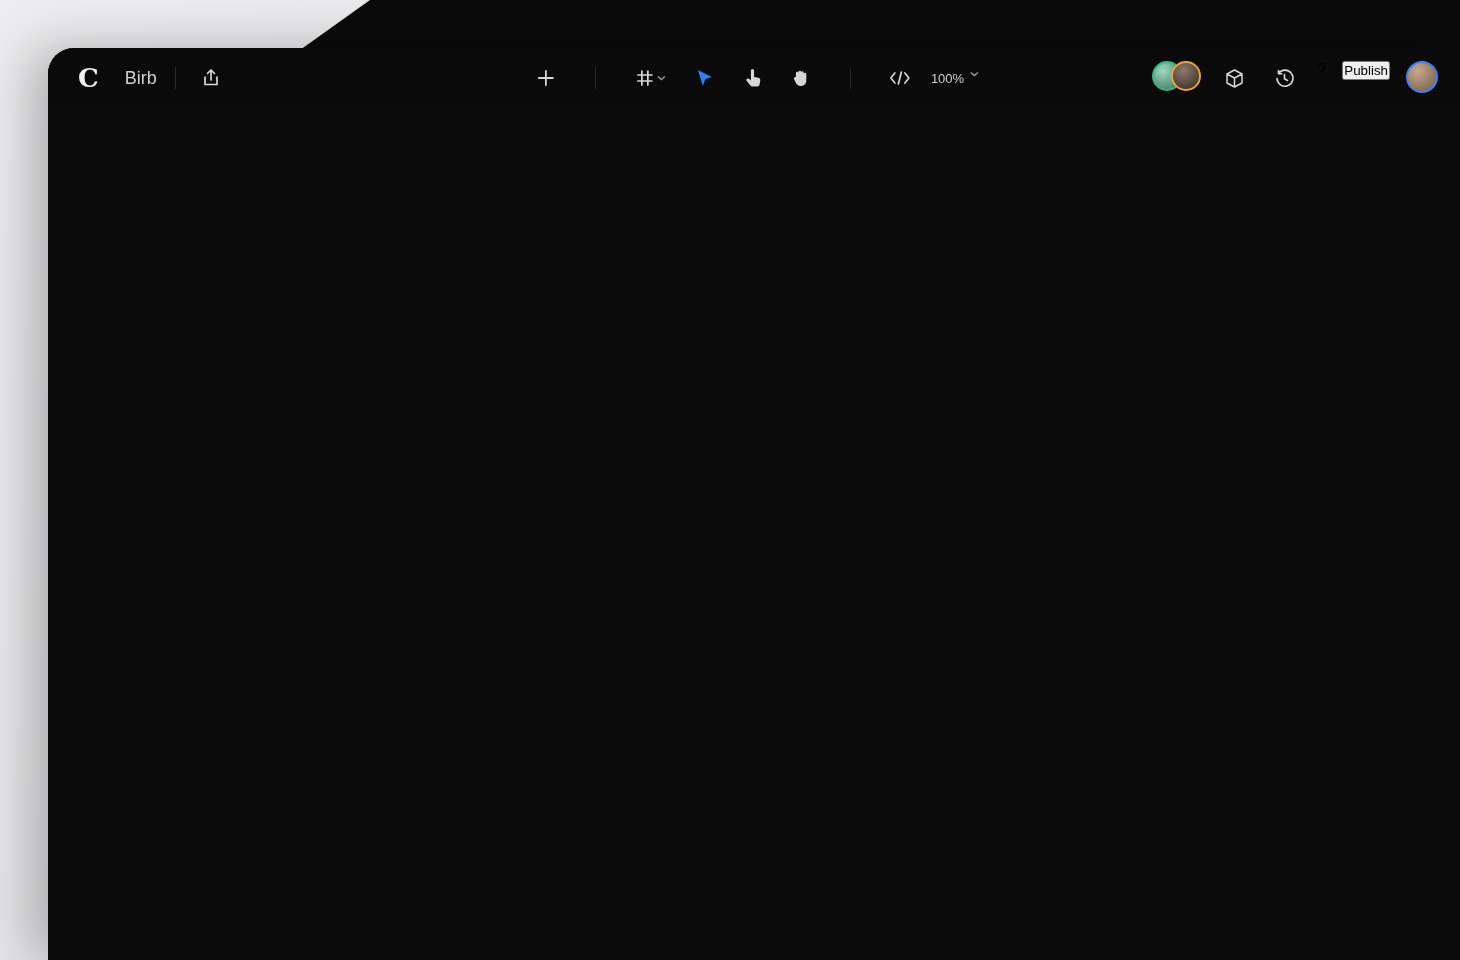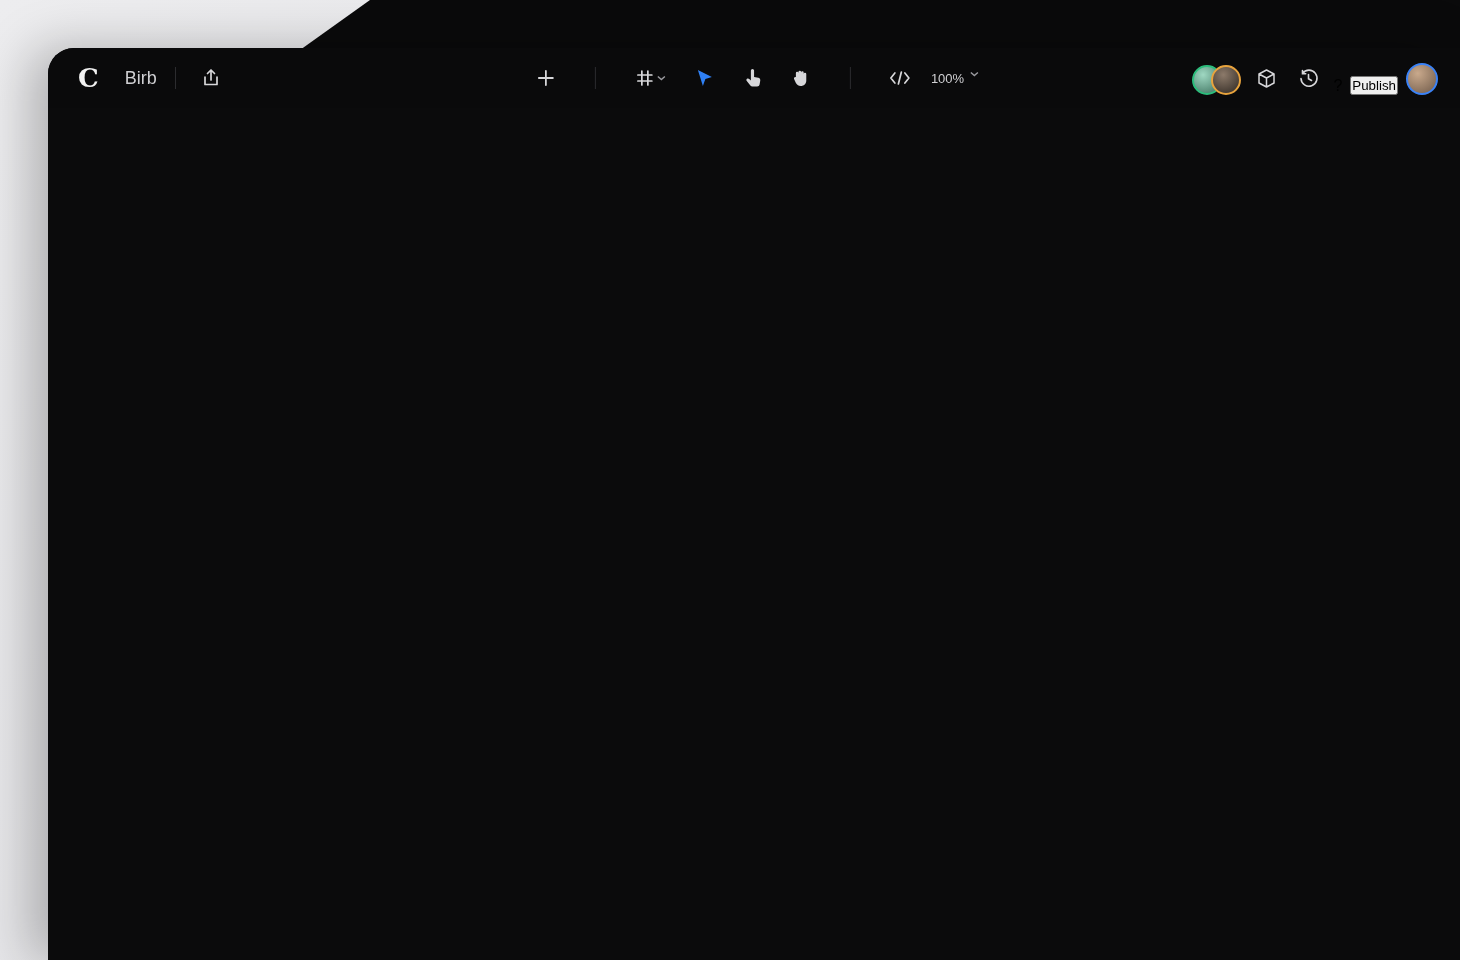--- a/index.html
+++ b/index.html
@@ -8,21 +8,21 @@
   .top-wedge{position:absolute;left:300px;top:0;right:0;height:50px;background:#0a0a0b;clip-path:polygon(70px 0,100% 0,100% 100%,0 100%)}
   .app{position:absolute;left:48px;top:48px;right:0;bottom:0;background:#0b0b0c;border-top-left-radius:26px;overflow:hidden;display:flex;flex-direction:column;box-shadow:-18px 0 50px rgba(0,0,0,.25)}
   
   .topbar{height:60px;flex:none;display:flex;align-items:center;background:#0a0a0b;position:relative;padding:0 22px}
   .brandC{font-family:"DejaVu Serif",serif;font-weight:700;font-size:26px;color:#f2f2f2;margin-left:8px}
   .doc-title{color:#cfcfd2;font-size:18px;margin-left:26px}
   .tb-div{width:1px;height:22px;background:#2c2c2f;margin:0 18px}
   .tb-ic{width:34px;height:34px;display:flex;align-items:center;justify-content:center;color:#d7d7da;flex:none}
   .tools{position:absolute;left:50%;transform:translateX(-50%);display:flex;align-items:center;gap:14px}
   .zoom-ctl{display:flex;align-items:flex-start;gap:6px;color:#cfcfd2;font-size:13px}
-  .tb-right{margin-left:auto;display:flex;align-items:flex-end;gap:8px}
+  .tb-right{margin-left:auto;display:flex;align-items:flex-start;gap:16px}
   .av{width:30px;height:30px;border-radius:50%;flex:none;background:radial-gradient(circle at 35% 30%,#c9a98c,#6f5a49)}
   .av.ring-g{border:2px solid #2cbd7c;background:radial-gradient(circle at 35% 30%,#9fd8c2,#3a6e5b)}
   .av.ring-o{border:2px solid #e8a33d;margin-left:-11px;background:radial-gradient(circle at 40% 30%,#8c7a6a,#2e2721)}
   .av.ring-b{border:2px solid #3b82f6;width:32px;height:32px;background:radial-gradient(circle at 38% 32%,#e7c9a8,#7d6platform0}
   .help{width:26px;height:26px;border-radius:50%;background:#d9d9dc;color:#141416;font-weight:700;font-size:14px;display:flex;align-items:center;justify-content:center}
   .publish{background:#3d3d41;color:#f2f2f2;font-size:13px;border:none;border-radius:8px;padding:9px 19px;font-family:inherit}
   
   .main{flex:1;display:flex;min-height:0}
   
   .sidebar{width:340px;flex:none;background:#0b0b0c;position:relative;padding-top:8px}

